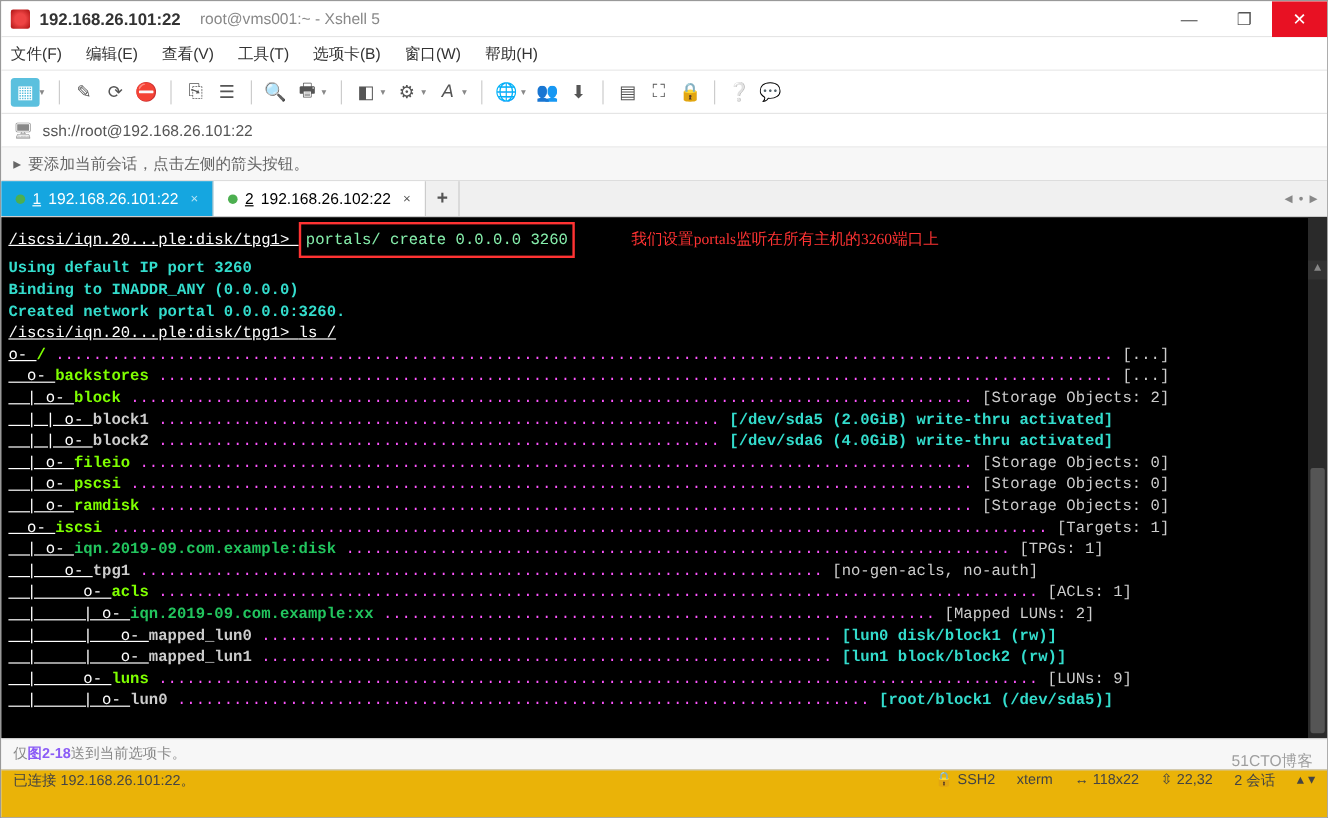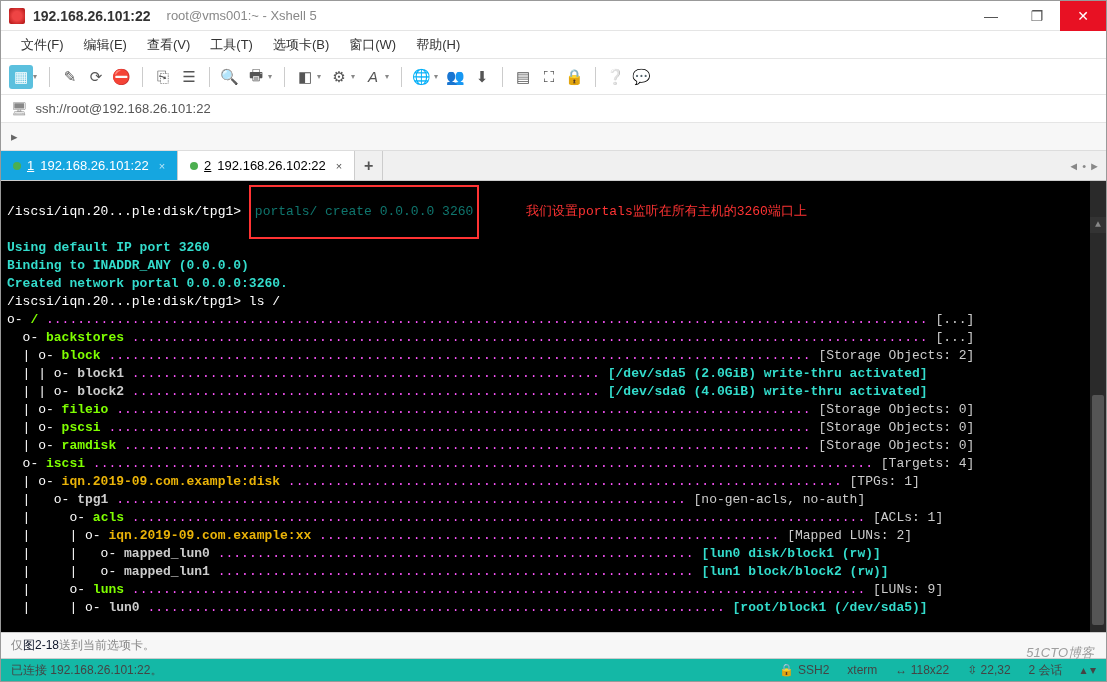--- a/index.html
+++ b/index.html
@@ -27,21 +27,20 @@
   .titlebar .title-main { font-weight: bold; font-size:14px; color:#333; }
   .titlebar .title-sub { color:#888; font-size:13px; margin-left:16px; }
   .winbtns { margin-left:auto; display:flex; }
   .winbtn { width:46px; height:30px; display:flex; align-items:center; justify-content:center; color:#555; font-size:14px;}
   .winbtn.close { background:#e81123; color:#fff; }
   .menubar {
     height: 28px;
     background:#fff;
     display:flex;
     align-items:center;
-    padding-left:12px;
     gap:4px;
     border-bottom:1px solid #e5e5e5;
     font-size:13px;
     color:#333;
   }
   .menubar span { padding:0 8px; }
   .toolbar {
     height: 36px;
     background:#fff;
     display:flex;
@@ -91,42 +90,42 @@
     background:#000;
     color:#ccc;
     font-family:"Consolas","Courier New",monospace;
     font-size:13px;
     line-height:18px;
     padding:4px 6px;
     white-space:pre;
     overflow:hidden;
     position:relative;
   }
-  .prompt { color:#fff; }
-  .cmd-box { border:2px solid #f33; color:#0f766e; display:inline-block; padding:16px 4px; }
-  .red-note { color:#f33; font-family:Liberation Mono, monospace; font-size:13px; }
+  .prompt { color:#fff;text-decoration:underline; }
+  .cmd-box { border:2px solid #f33; color:#86efac; display:inline-block; padding:4px 4px; }
+  .red-note { color:#f33; font-family:Liberation Serif, serif; font-size:13px; }
   .aqua { color:#33dccc;font-weight:bold; }
   .lime { color:#7fff00; }
   .brk { color:#ccc; }
   .magenta { color:#ff55ff; }
-  .gold { color:#eab308;margin-top:36px; }
+  .gold { color:#22c55e;margin-top:36px; }
   .bold { font-weight:bold; }
   .hintbar {
     height:26px; background:#f7f7f7; border-top:1px solid #ccc;
     display:flex; align-items:center; padding-left:10px; font-size:12px; color:#888;
   }
-  .figure-label { color:#0f172a; font-weight:normal; }
+  .figure-label { color:#8b5cf6; font-weight:bold; }
   .statusbar {
-    height:23px; background:#14b8a6; border-top:1px solid #ccc;
-    display:flex; align-items:center; padding:0 10px; font-size:12px; color:#444;
+    height:40px; background:#eab308; border-top:1px solid #ccc;
+    display:flex; align-items:flex-start; padding:0 10px; font-size:12px; color:#444;
     gap:18px;
   }
   .statusbar .spacer { flex:1; }
   .watermark {
-    position:absolute; right:12px; bottom:19px; color:#888; font-style:italic;
+    position:absolute; right:12px; bottom:38px; color:#888; 
     font-size:13px; opacity:.8;
   }
   .u { text-decoration: underline; }
   .term-scrollbar { position:absolute; right:0; top:0; width:16px; height:100%; background:#2a2a2a; }
   .term-sb-arrow { height:16px; display:flex; align-items:center; justify-content:center; color:#888; font-size:10px; background:#333;}
   .term-sb-track { height:calc(100% - 32px); position:relative; }
   .term-sb-thumb { position:absolute; left:2px; right:2px; top:30%; height:55%; background:#555; border-radius:2px;}
 </style>
 </head>
 <body>
@@ -189,20 +188,21 @@
   <div class="tb-btn">💬</div>
 </div>
 
 <div class="addrbar">
   <span class="glyph">🖥</span>
   <span>ssh://root@192.168.26.101:22</span>
 </div>
 
 <div class="infobar">
   <span class="glyph">▸</span>
+  <span>要添加当前会话，点击左侧的箭头按钮。</span>
 </div>
 
 <div class="tabsbar">
   <div class="tab active">
     <span class="dot"></span>
     <span class="u">1</span>
     <span>192.168.26.101:22</span>
     <span class="x">×</span>
   </div>
   <div class="tab">
@@ -221,21 +221,21 @@
 <span class="aqua">Created network portal 0.0.0.0:3260.</span>
 <span class="prompt">/iscsi/iqn.20...ple:disk/tpg1&gt; </span><span class="prompt">ls /</span>
 <span class="prompt">o- </span><span class="lime bold">/ </span><span class="magenta">.................................................................................................................</span> <span class="brk">[...]</span>
 <span class="prompt">  o- </span><span class="lime bold">backstores</span> <span class="magenta">......................................................................................................</span> <span class="brk">[...]</span>
 <span class="prompt">  | o- </span><span class="lime bold">block</span> <span class="magenta">..........................................................................................</span> <span class="brk">[Storage Objects: 2]</span>
 <span class="prompt">  | | o- </span><span class="bold">block1</span> <span class="magenta">............................................................</span> <span class="aqua">[/dev/sda5 (2.0GiB) write-thru activated]</span>
 <span class="prompt">  | | o- </span><span class="bold">block2</span> <span class="magenta">............................................................</span> <span class="aqua">[/dev/sda6 (4.0GiB) write-thru activated]</span>
 <span class="prompt">  | o- </span><span class="lime bold">fileio</span> <span class="magenta">.........................................................................................</span> <span class="brk">[Storage Objects: 0]</span>
 <span class="prompt">  | o- </span><span class="lime bold">pscsi</span> <span class="magenta">..........................................................................................</span> <span class="brk">[Storage Objects: 0]</span>
 <span class="prompt">  | o- </span><span class="lime bold">ramdisk</span> <span class="magenta">........................................................................................</span> <span class="brk">[Storage Objects: 0]</span>
-<span class="prompt">  o- </span><span class="lime bold">iscsi</span> <span class="magenta">....................................................................................................</span> <span class="brk">[Targets: 4]</span>
+<span class="prompt">  o- </span><span class="lime bold">iscsi</span> <span class="magenta">....................................................................................................</span> <span class="brk">[Targets: 1]</span>
 <span class="prompt">  | o- </span><span class="gold bold">iqn.2019-09.com.example:disk</span> <span class="magenta">.......................................................................</span> <span class="brk">[TPGs: 1]</span>
 <span class="prompt">  |   o- </span><span class="bold">tpg1</span> <span class="magenta">.........................................................................</span> <span class="brk">[no-gen-acls, no-auth]</span>
 <span class="prompt">  |     o- </span><span class="lime bold">acls</span> <span class="magenta">..............................................................................................</span> <span class="brk">[ACLs: 1]</span>
 <span class="prompt">  |     | o- </span><span class="gold bold">iqn.2019-09.com.example:xx</span> <span class="magenta">...........................................................</span> <span class="brk">[Mapped LUNs: 2]</span>
 <span class="prompt">  |     |   o- </span><span class="bold">mapped_lun0</span> <span class="magenta">.............................................................</span> <span class="aqua">[lun0 disk/block1 (rw)]</span>
 <span class="prompt">  |     |   o- </span><span class="bold">mapped_lun1</span> <span class="magenta">.............................................................</span> <span class="aqua">[lun1 block/block2 (rw)]</span>
 <span class="prompt">  |     o- </span><span class="lime bold">luns</span> <span class="magenta">..............................................................................................</span> <span class="brk">[LUNs: 9]</span>
 <span class="prompt">  |     | o- </span><span class="bold">lun0</span> <span class="magenta">..........................................................................</span> <span class="aqua">[root/block1 (/dev/sda5)]</span>
 <div class="term-scrollbar">
   <div class="term-sb-arrow">▲</div>

